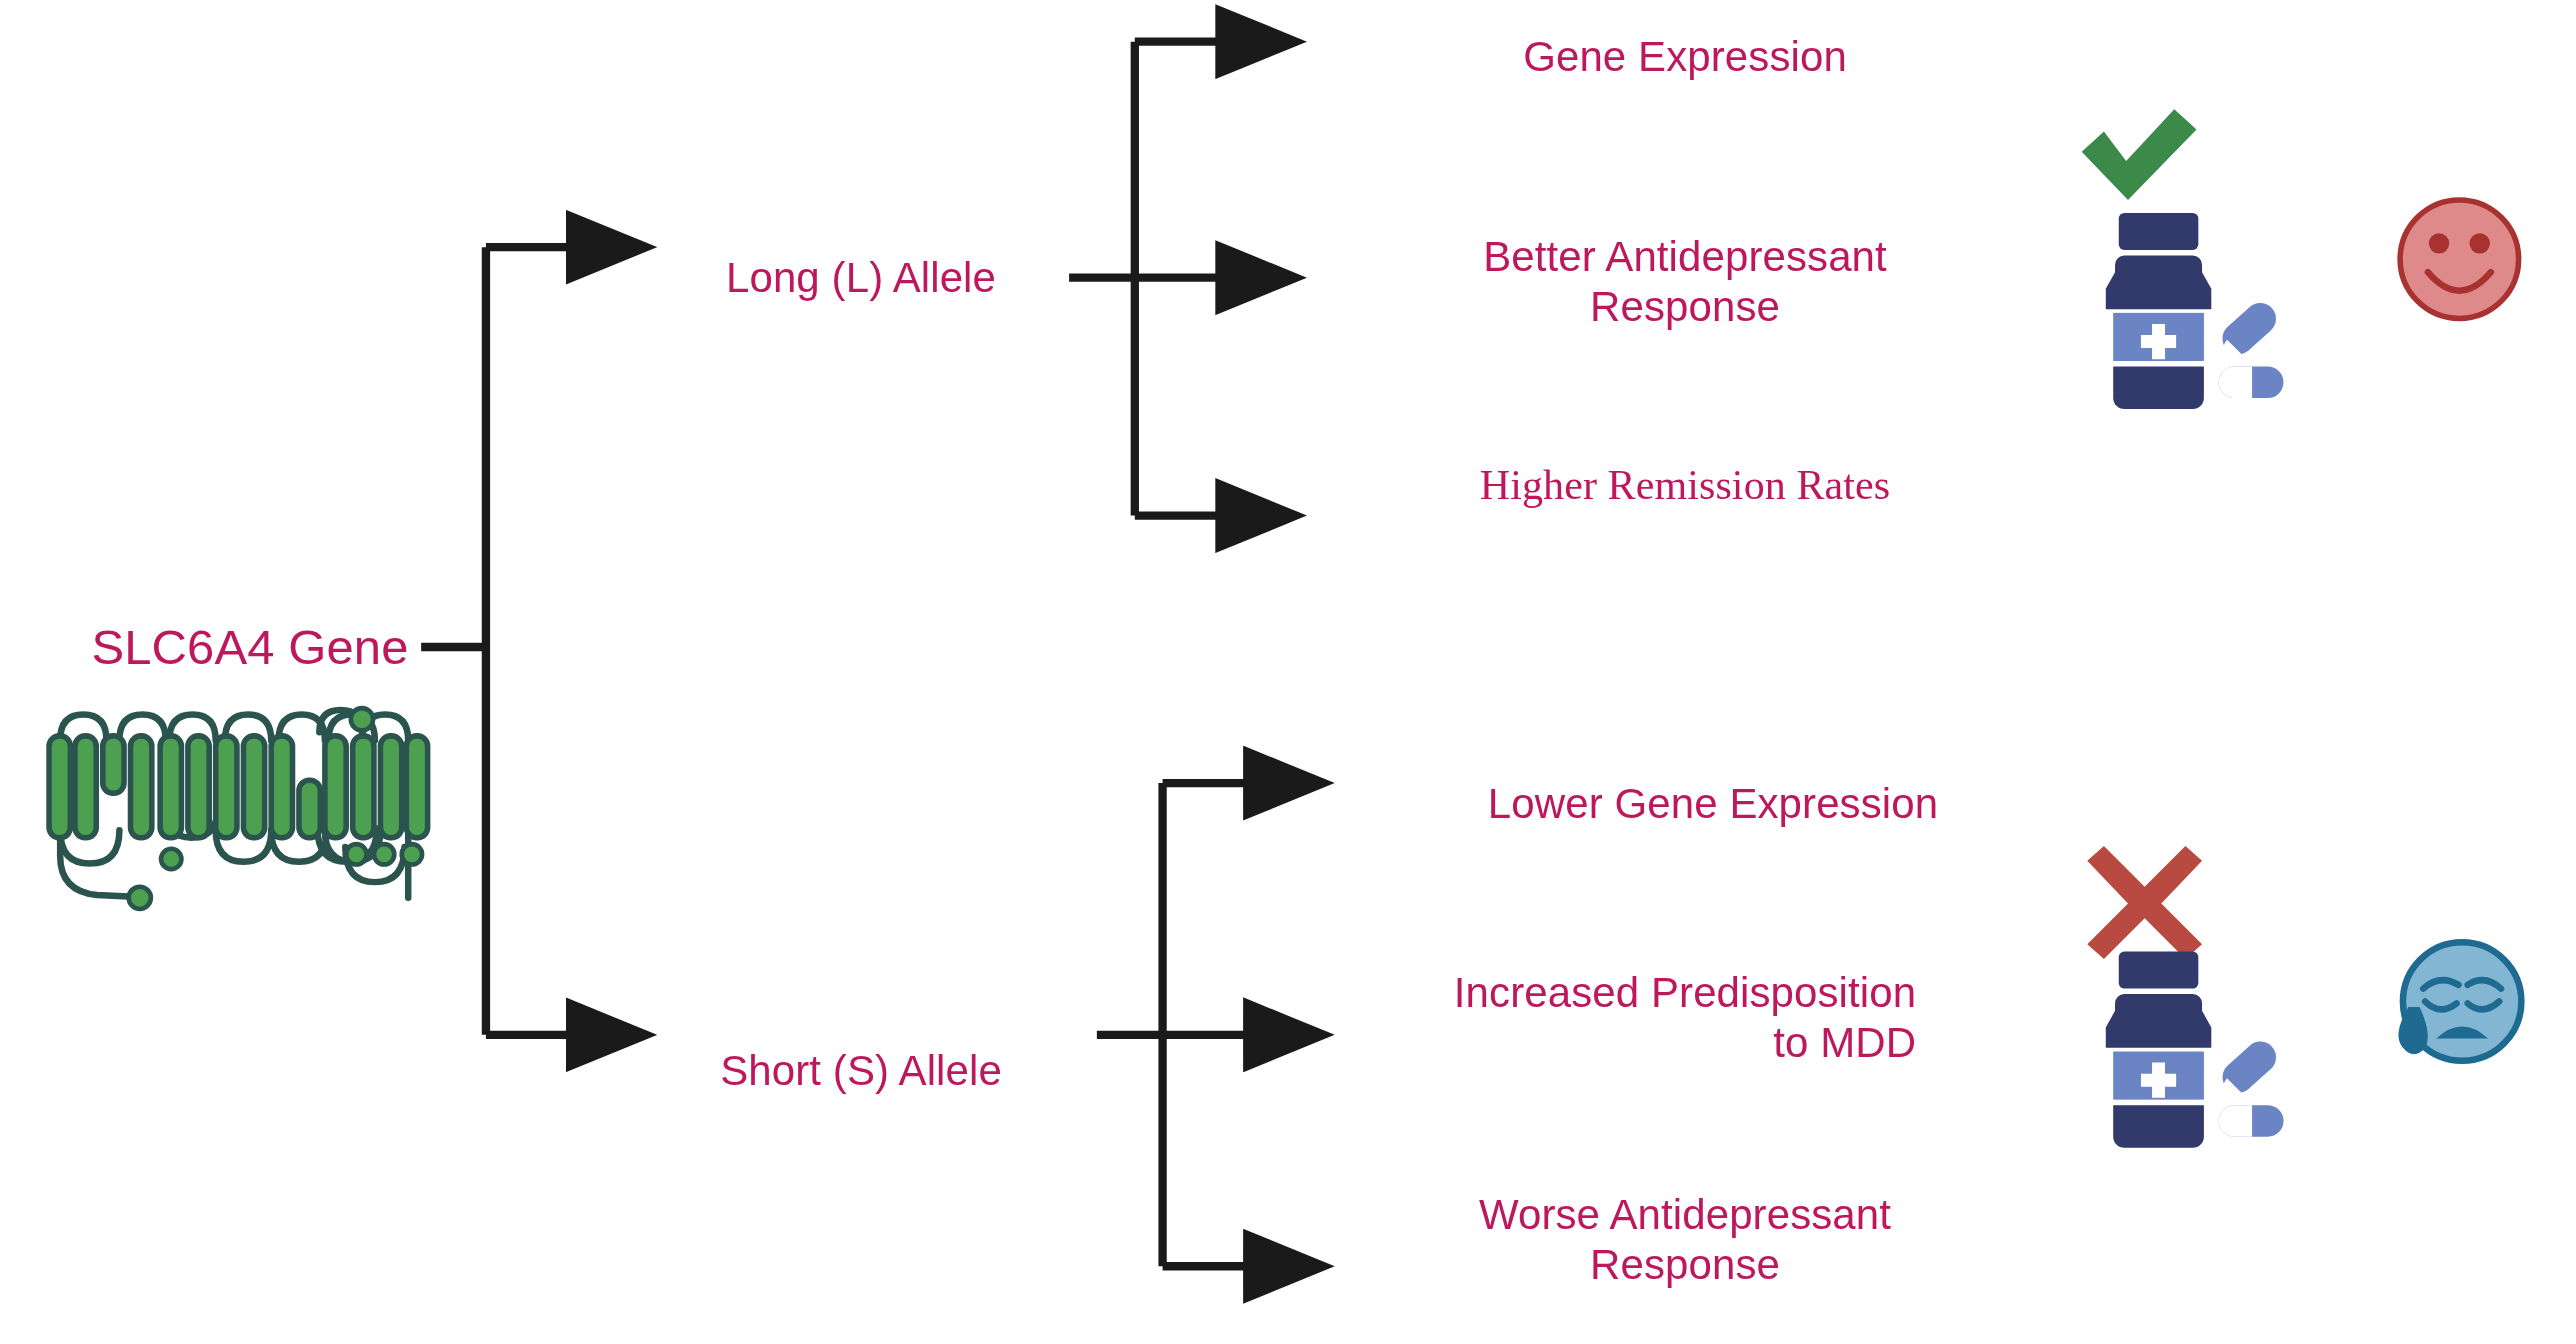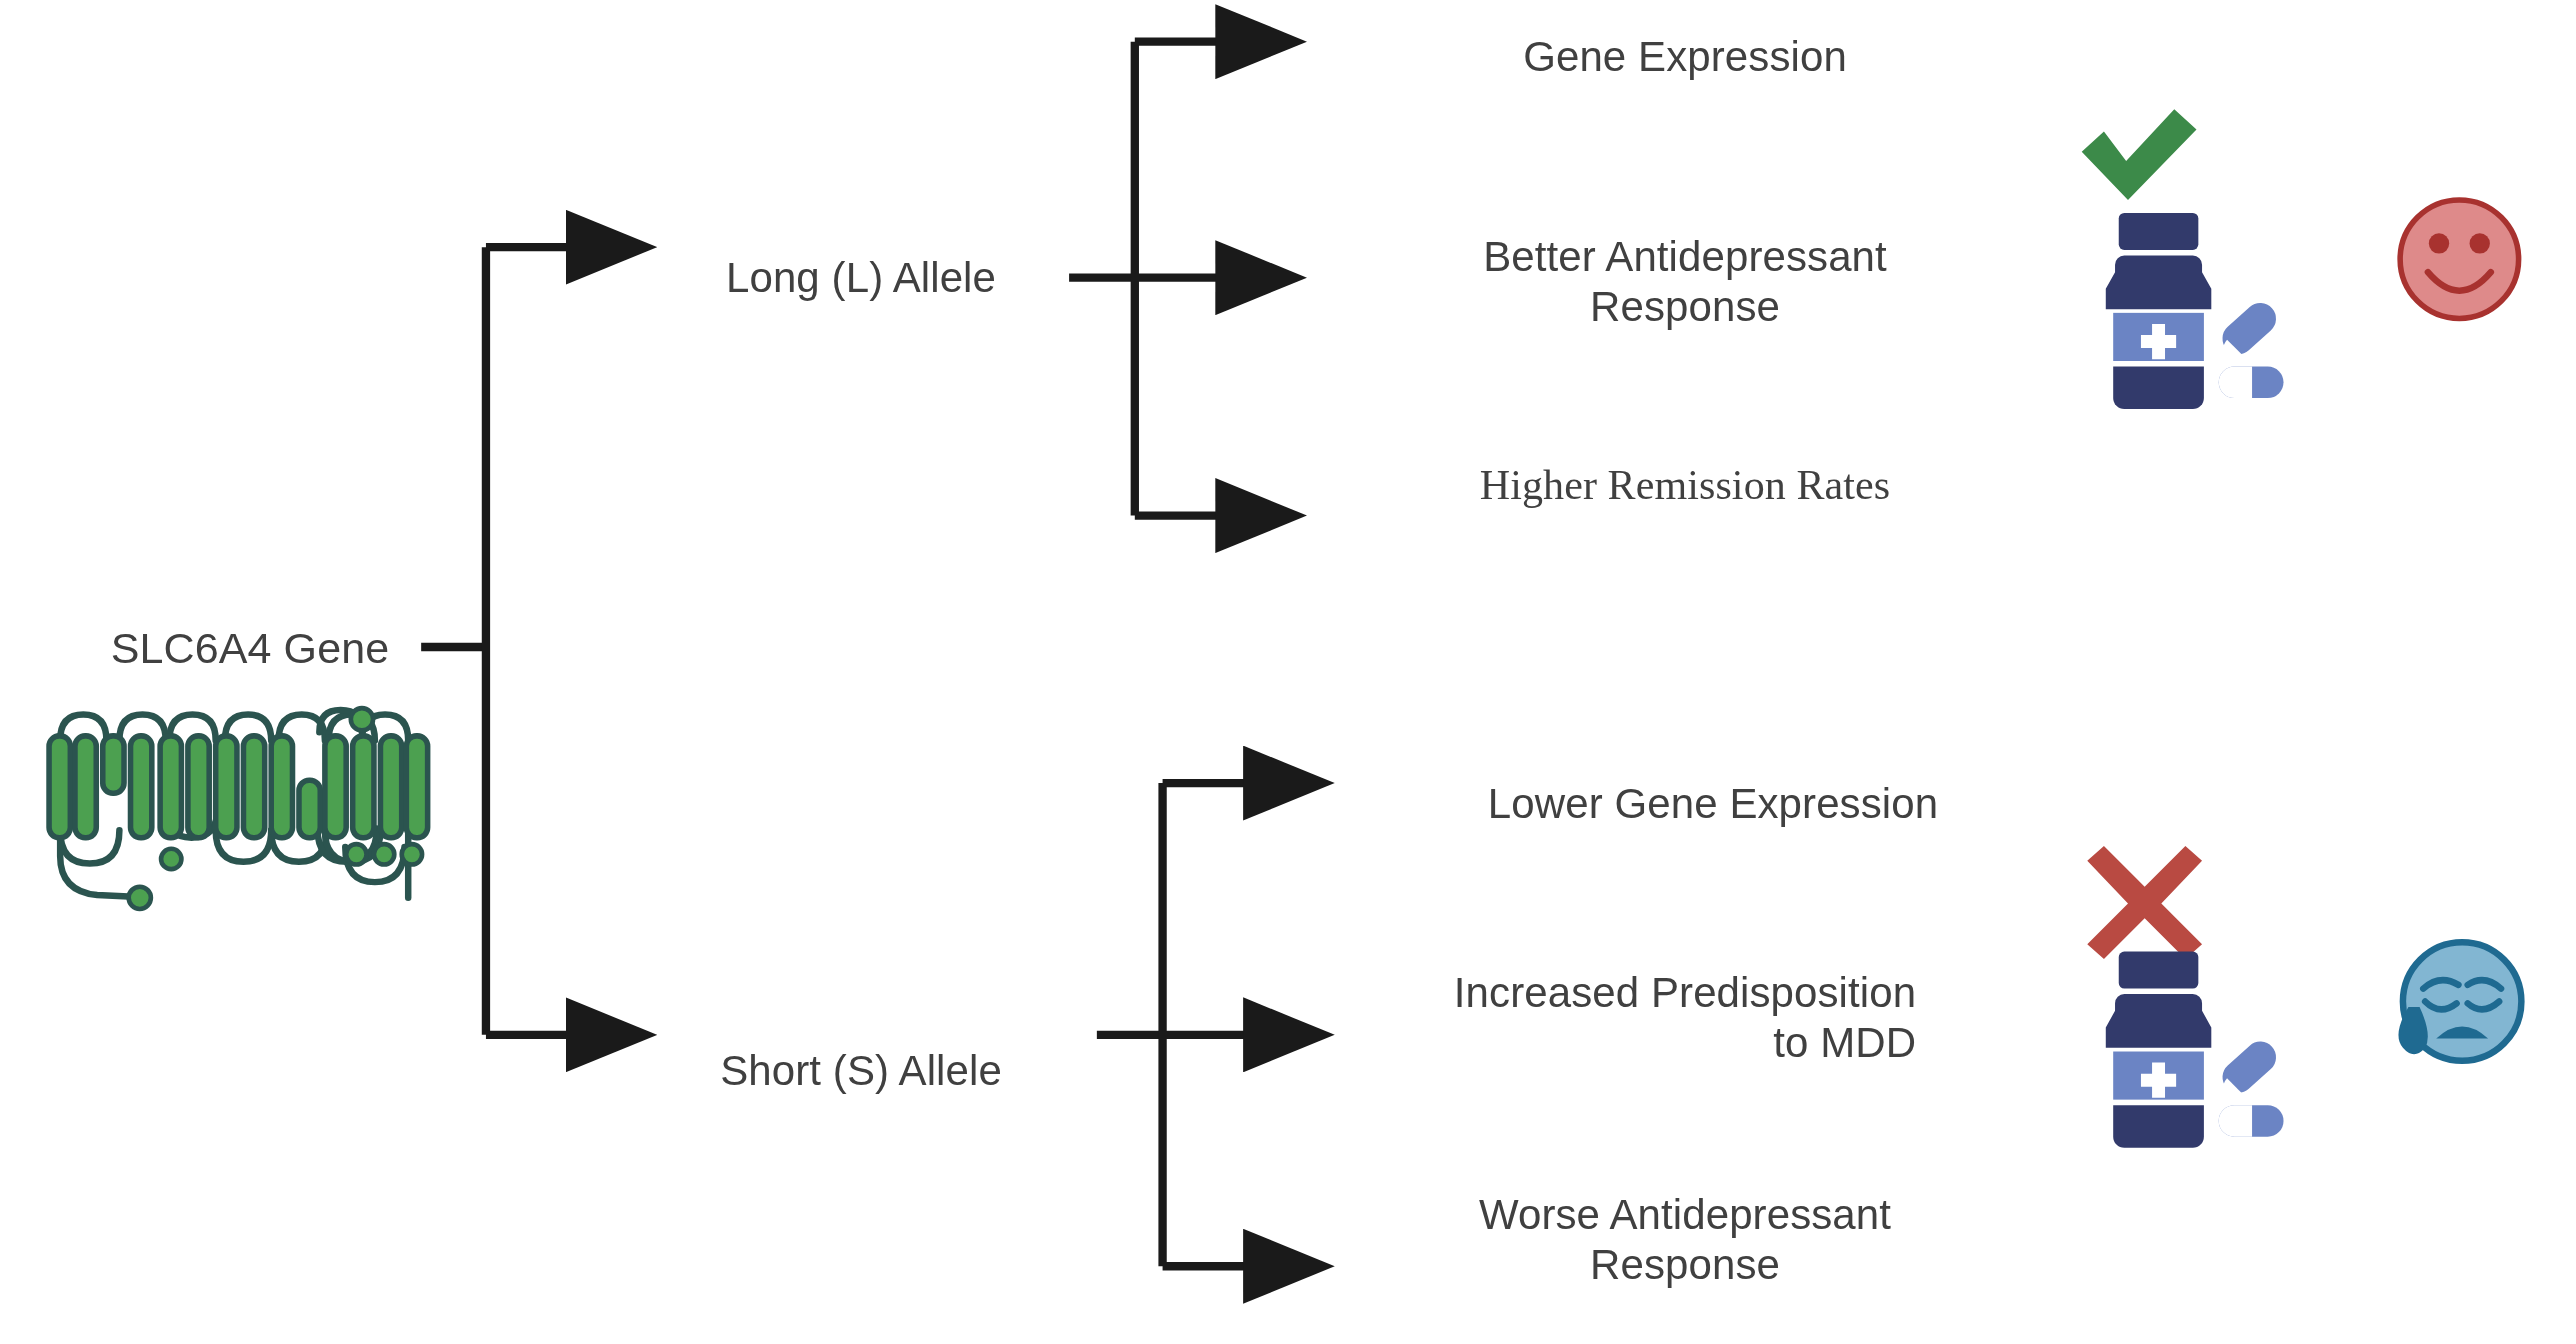--- a/index.html
+++ b/index.html
@@ -1,23 +1,23 @@
 <!DOCTYPE html>
 <html style="font-size:15px"><head>
 <meta charset="utf-8">
 <style>
   html,body{margin:0;padding:0;background:#ffffff;}
   body{width:2576px;height:1344px;position:relative;overflow:hidden;
        font-family:"Liberation Sans","DejaVu Sans",sans-serif;color:#0d0d0d;}
   .stage{position:absolute;inset:0;}
   svg.layer{position:absolute;left:0;top:0;width:2576px;height:1344px;}
-  .lbl{position:absolute;font-size:42px;line-height:1.18;color:#404040;
+  .lbl{position:absolute;font-size:42px;line-height:1.18;color:#be185d;
        text-align:center;white-space:pre-line;letter-spacing:0.1px;}
   .lbl.left{transform:translate(-50%,-50%);}
-  #gene-label{left:250px;top:648px;font-size:43px;}
+  #gene-label{left:250px;top:648px;font-size:49px;}
   #allele-long{left:861px;top:278px;}
   #allele-short{left:861px;top:1035px;margin-top:36px;}
   .out{left:1685px;transform:translate(-50%,-50%);}
   #out-l-1{top:57px;}
   #out-l-2{top:282px;}
   #out-l-3{top:486px;font-family:Liberation Serif, serif;}
   #out-s-1{top:804px;margin-left:28px;}
   #out-s-2{top:1018px;text-align:right;}
   #out-s-3{top:1240px;}
 </style>

